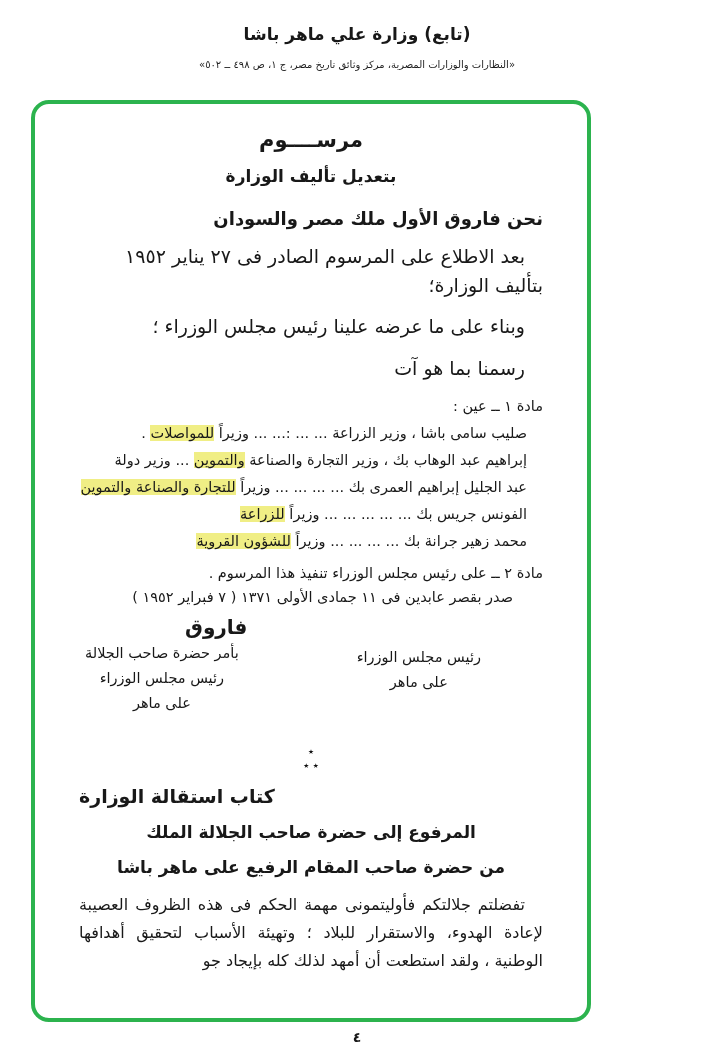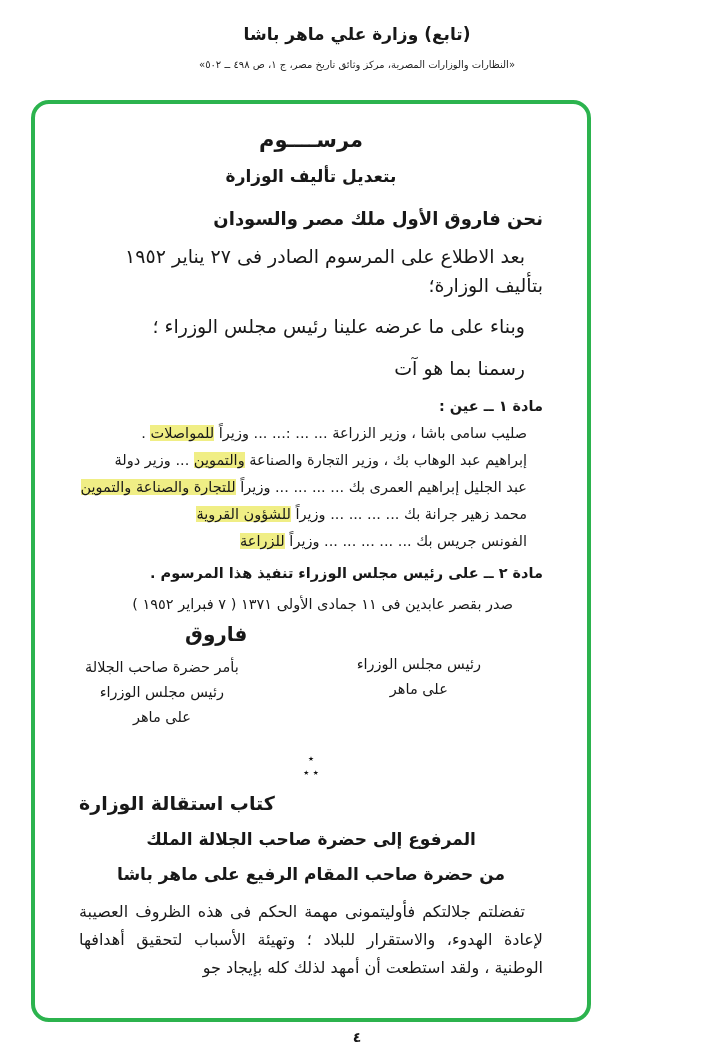--- a/index.html
+++ b/index.html
@@ -21,29 +21,29 @@
     border:4px solid var(--green); border-radius:18px;
     padding:24px 44px 16px 44px; direction:rtl; background:#fff;
   }
 
   .center { text-align:center; }
   .t-marsoum { font-size:21px; font-weight:bold; }
   .t-sub { font-size:17px; font-weight:bold; margin-top:14px; }
   .t-royal { font-size:18px; font-weight:bold; margin-top:22px; text-align:right; }
 
   .para { font-size:19px; margin-top:13px; text-align:right; text-indent:18px; line-height:1.5; }
-  .article { font-size:14.5px; margin-top:16px;font-weight:bold; }
+  .article { font-size:14.5px; margin-top:16px; }
   .appt { font-size:14.5px; margin-top:11px; padding-right:16px; white-space:nowrap; }
   .hl { background:var(--hl); }
-  .issued { font-size:14.5px; margin-top:15px; padding-right:30px; }
+  .issued { font-size:14.5px; margin-top:8px; padding-right:30px; }
 
   .sigs { position:relative; height:128px; margin-top:8px; }
   .sig-farouk { position:absolute; left:106px; top:2px; font-size:20px; font-weight:bold; }
   .sig-right { position:absolute; right:62px; top:36px; text-align:center; font-size:14.5px; }
-  .sig-left  { position:absolute; left:6px;  top:39px; text-align:center; font-size:14.5px; }
+  .sig-left  { position:absolute; left:6px;  top:32px; text-align:center; font-size:14.5px; }
   .sig-right div + div, .sig-left div + div { margin-top:9px; }
 
   .sep { text-align:center; font-size:11px; line-height:1.25; margin-top:4px; color:#111; }
 
   .res-title { font-size:19px; font-weight:bold; text-align:left; margin-top:12px; }
   .res-line  { font-size:17px; font-weight:bold; text-align:center; margin-top:15px; }
   .salutation { font-size:16px; font-weight:bold; margin-top:22px; text-align:right; }
   .body-par { font-size:16px; margin-top:14px; text-align:justify; text-indent:18px; line-height:1.75; }
 
   .page-num { position:absolute; bottom:10px; left:0; width:100%; text-align:center; font-size:14px; font-weight:bold; }
@@ -66,22 +66,22 @@
 
     <div class="para">بعد الاطلاع على المرسوم الصادر فى ٢٧ يناير ١٩٥٢ بتأليف الوزارة؛</div>
     <div class="para">وبناء على ما عرضه علينا رئيس مجلس الوزراء ؛</div>
     <div class="para">رسمنا بما هو آت</div>
 
     <div class="article">مادة ١ ــ عين :</div>
 
     <div class="appt"><span>صليب سامى باشا ، وزير الزراعة ... ... :... ... وزيراً </span><span class="hl">للمواصلات</span><span> .</span></div>
     <div class="appt"><span>إبراهيم عبد الوهاب بك ، وزير التجارة والصناعة </span><span class="hl">والتموين</span><span> ... وزير دولة</span></div>
     <div class="appt"><span>عبد الجليل إبراهيم العمرى بك ... ... ... ... وزيراً </span><span class="hl">للتجارة والصناعة والتموين</span><span></span></div>
+    <div class="appt"><span>الفونس جريس بك ... ... ... ... ... وزيراً </span><span class="hl">للزراعة</span><span></span></div>
     <div class="appt"><span>محمد زهير جرانة بك ... ... ... ... وزيراً </span><span class="hl">للشؤون القروية</span><span></span></div>
-    <div class="appt"><span>الفونس جريس بك ... ... ... ... ... وزيراً </span><span class="hl">للزراعة</span><span></span></div>
 
     <div class="article">مادة ٢ ــ على رئيس مجلس الوزراء تنفيذ هذا المرسوم .</div>
     <div class="issued">صدر بقصر عابدين فى ١١ جمادى الأولى ١٣٧١ ( ٧ فبراير ١٩٥٢ )</div>
 
     <div class="sigs">
       <div class="sig-farouk">فاروق</div>
       <div class="sig-right">
         <div>رئيس مجلس الوزراء</div>
         <div>على ماهر</div>
       </div>

